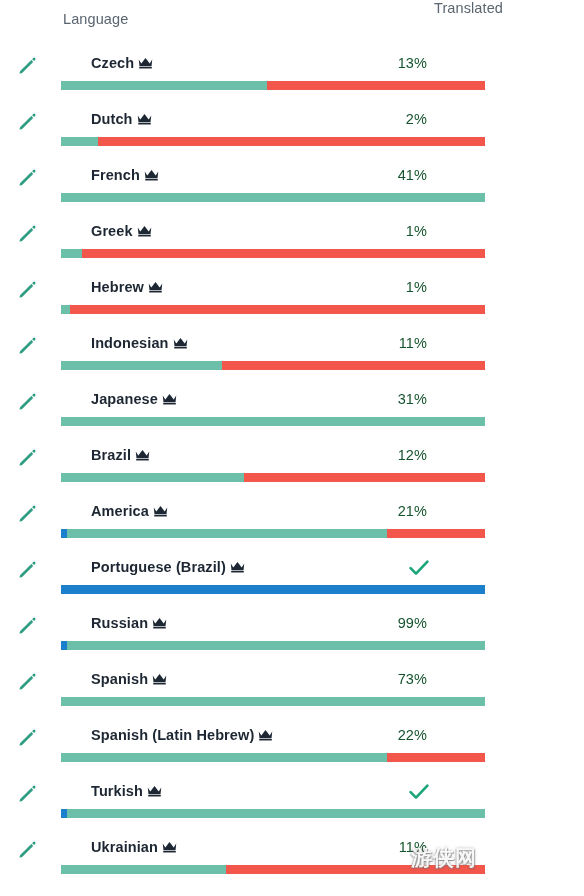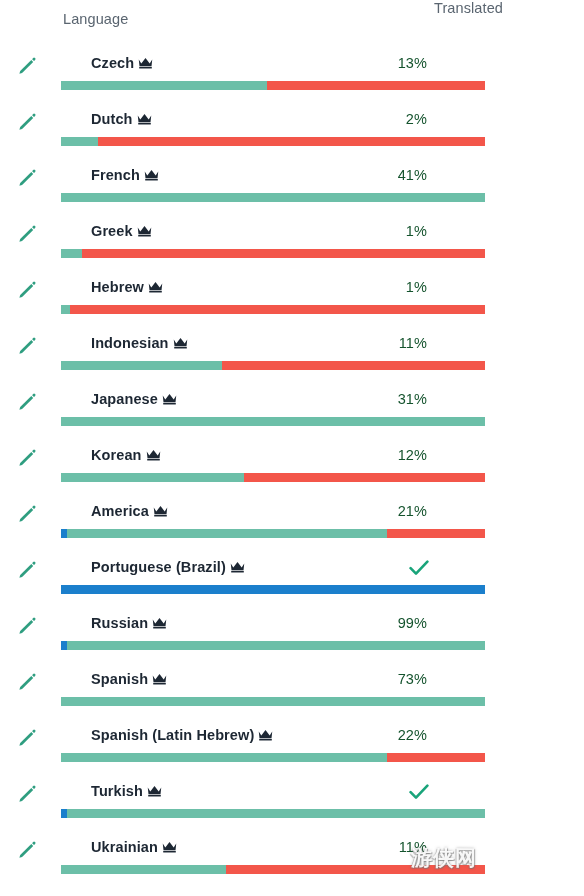--- a/index.html
+++ b/index.html
@@ -252,21 +252,21 @@
         <span class="pct">31%</span>
         <div class="bar">
           <span class="seg seg-green" style="width: 100%;"></span>
         </div>
       </div>
       <div class="lang-row">
         <span class="edit-icon"><svg viewBox="0 0 20 20" width="20" height="20" aria-hidden="true">
             <path d="M3.2 15.1 L2.4 17.8 L5.1 17.0 L16.2 5.9 L14.3 4.0 Z" fill="#2f9e80"></path>
             <path d="M15.1 3.2 L17.0 5.1 L18.1 4.0 a1.35 1.35 0 0 0 0-1.9 l-0.1-0.1 a1.35 1.35 0 0 0-1.9 0 Z" fill="#2f9e80"></path>
           </svg></span>
-        <span class="lang-name"><span>Korean</span><span><svg class="crown-icon" viewBox="0 0 20 18" aria-hidden="true">
+        <span class="lang-name"><span>Brazil</span><span><svg class="crown-icon" viewBox="0 0 20 18" aria-hidden="true">
               <path d="M1 4.2 L4.4 9.6 L10 2.4 L15.6 9.6 L19 4.2 L18 13.2 L2 13.2 Z" fill="#1d2733"></path>
               <rect x="1.6" y="14.2" width="16.8" height="2.1" fill="#1d2733"></rect>
             </svg></span></span>
         <span class="pct">12%</span>
         <div class="bar">
           <span class="seg seg-green" style="width: 43.2%;"></span>
           <span class="seg seg-red" style="width: 56.8%;"></span>
         </div>
       </div>
       <div class="lang-row">

